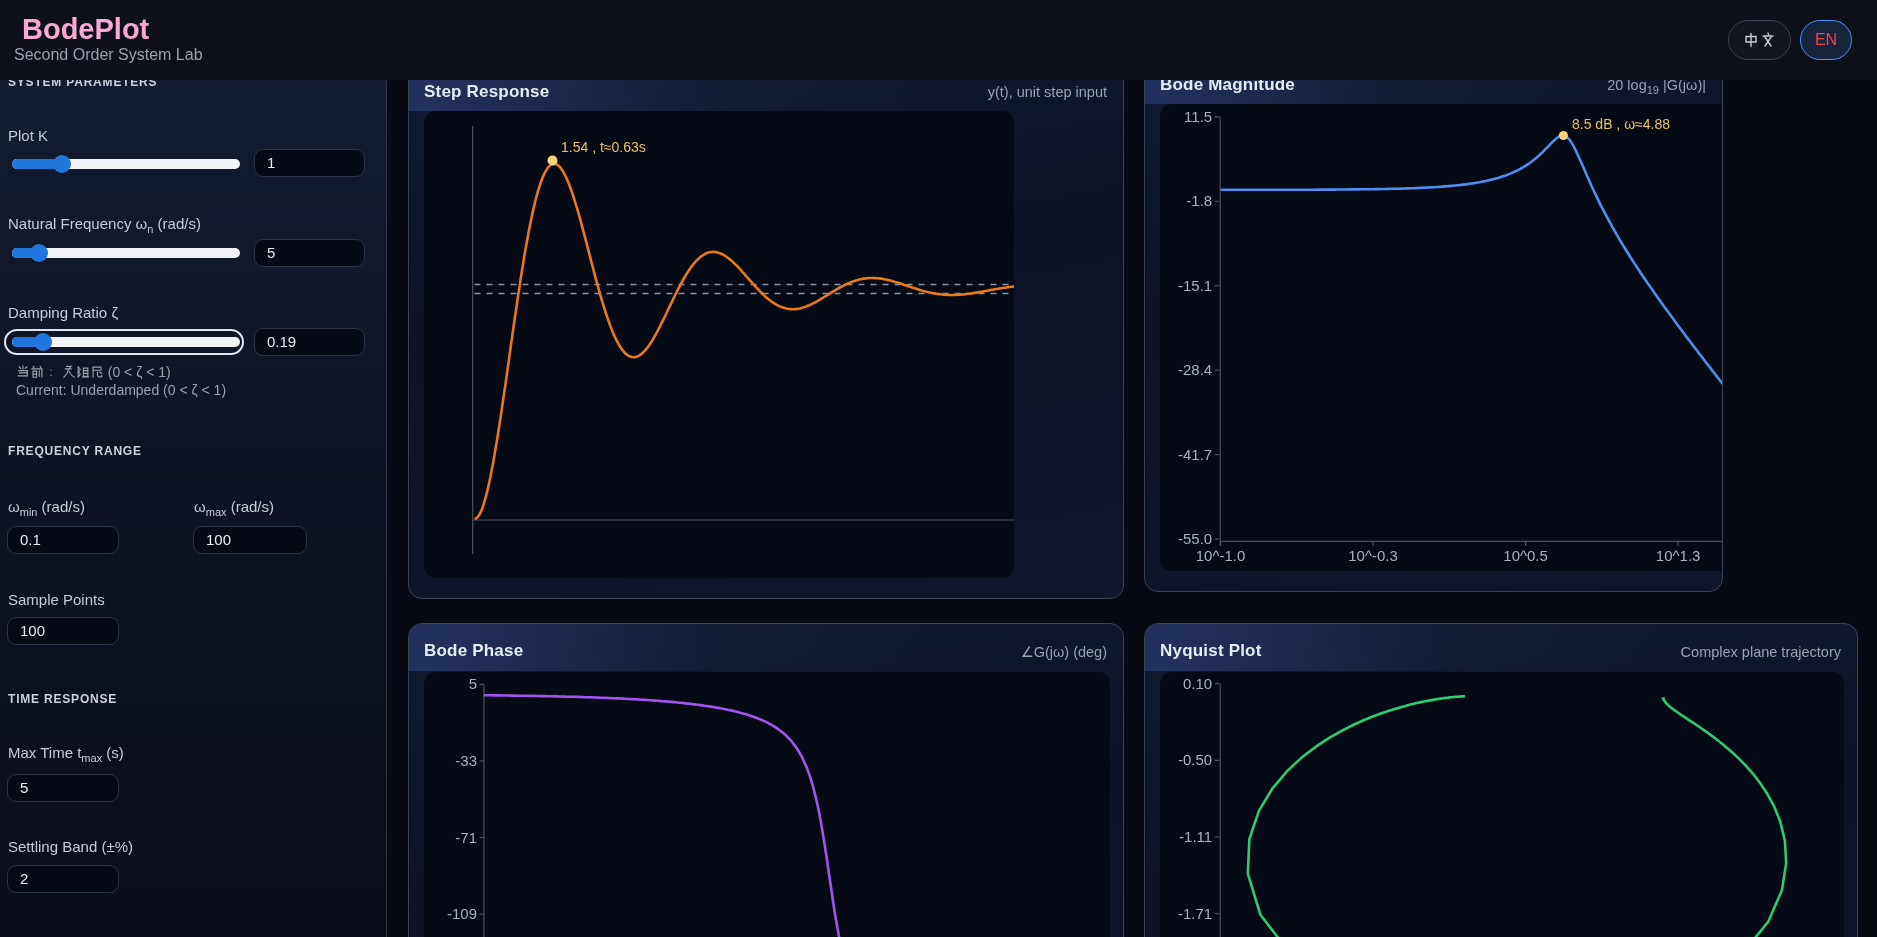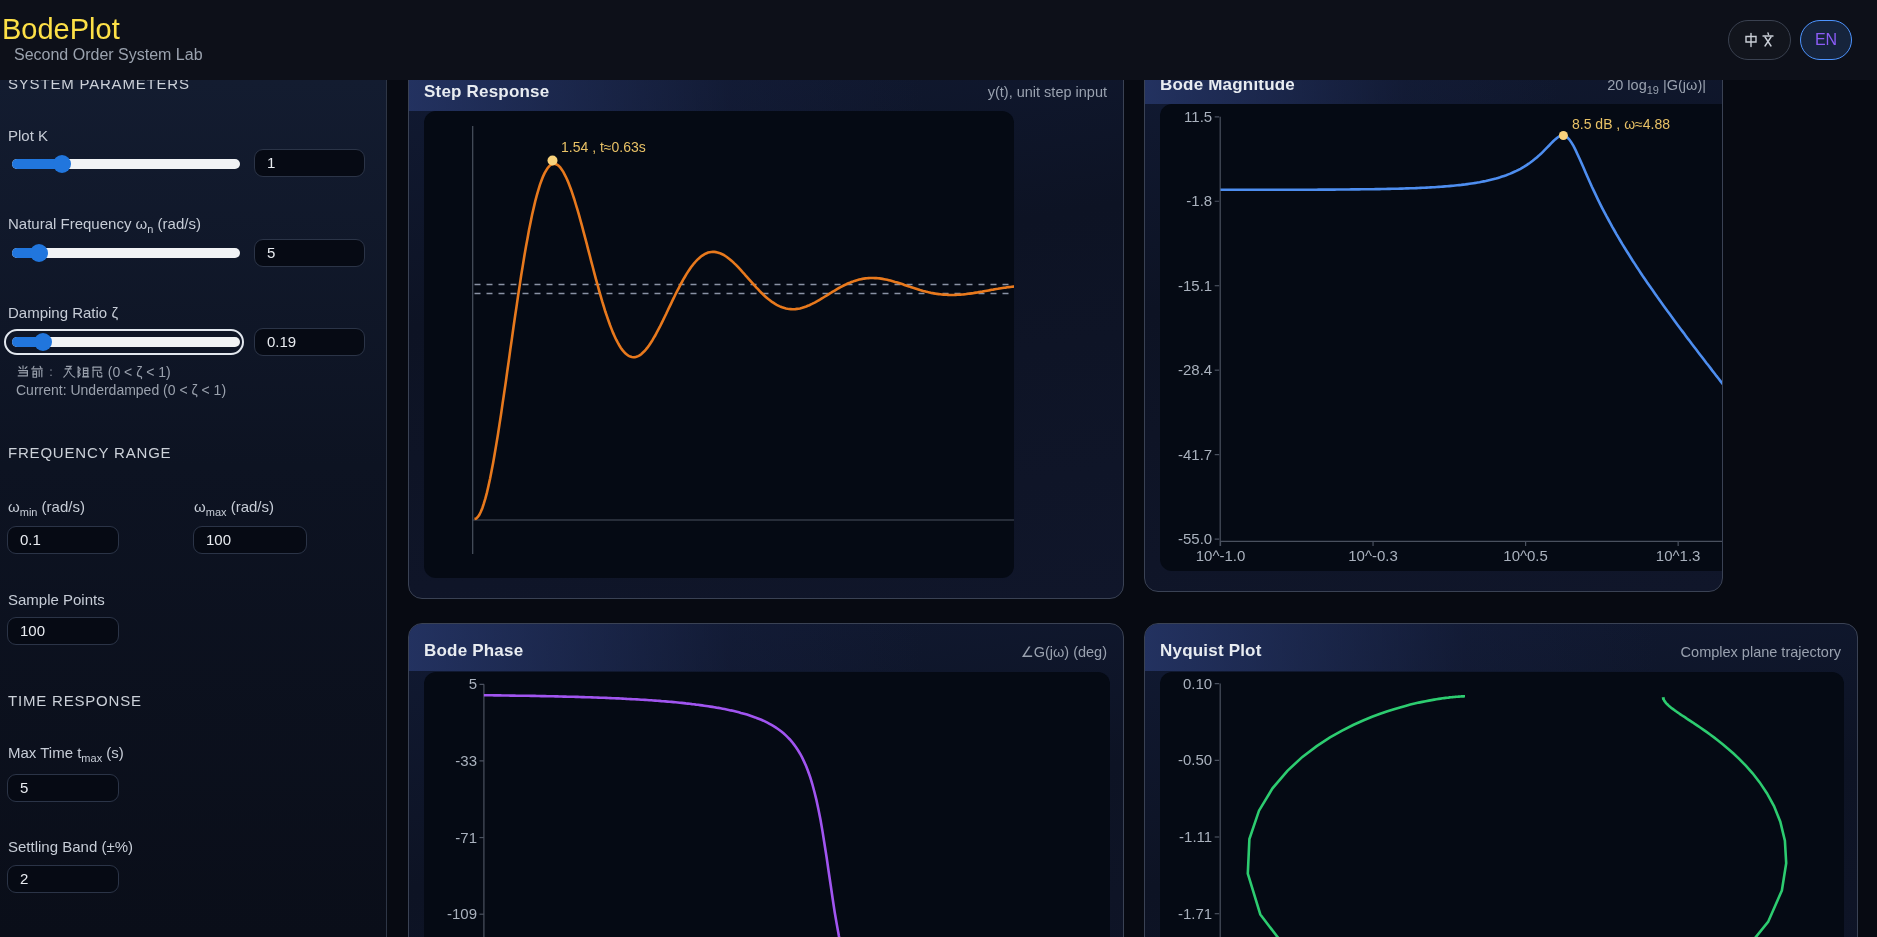--- a/index.html
+++ b/index.html
@@ -10,50 +10,50 @@
  background:linear-gradient(180deg,#131c30 0%,#0d1322 45%,#0a0e19 100%);
  border-right:1px solid #2e3646;z-index:5}
 .card{position:absolute;border:1px solid #3a4254;border-radius:14px;overflow:hidden;
  background:linear-gradient(170deg,#111a33 0%,#0d1324 40%,#10162a 100%);z-index:2}
 .band{position:absolute;left:0;top:0;right:0;height:47px;
  background:linear-gradient(90deg,rgba(38,54,104,.85) 0%,rgba(22,31,62,.42) 45%,rgba(10,14,26,0) 72%)}
 .ctitle{position:absolute;left:15px;font-weight:bold;font-size:17px;color:#e8ecf1;letter-spacing:.2px}
 .clabel{position:absolute;right:16px;font-size:14.5px;color:#99a1af}
 .plot{position:absolute;background:#050a14;border-radius:12px;overflow:hidden}
 .plot svg{position:absolute;left:0;top:0}
-h2.side{position:absolute;left:8px;font-size:15px;font-weight:normal;color:#ccd1d9;letter-spacing:.8px}
+h2.side{position:absolute;left:8px;font-size:12px;font-weight:bold;color:#ccd1d9;letter-spacing:.8px}
 .lbl{position:absolute;left:8px;font-size:15px;color:#c6ccd6}
 .inp{position:absolute;height:28px;border:1px solid #2b3447;border-radius:9px;background:#060a14;
  color:#e8ebf0;font-size:15px;line-height:26px;padding-left:12px}
 .track{position:absolute;left:12px;width:228px;height:10px;border-radius:5px;background:#f1f3f5}
 .fill{position:absolute;left:0;top:0;height:10px;border-radius:5px 0 0 5px;background:#2176dd}
 .thumb{position:absolute;width:18px;height:18px;border-radius:50%;background:#2176dd}
 .note{position:absolute;left:16px;font-size:14px;color:#9aa1ad}
 .btn{position:absolute;top:20px;height:40px;border-radius:20px;font-size:16px;
  display:flex;align-items:center;justify-content:center}
 sub{font-size:11px}
 </style></head><body>
 <div id="stage">
 
 <div id="header">
- <div class="abs" style="left:2px;top:13px;font-size:29px;font-weight:normal;color:#fde047">BodePlot</div>
+ <div class="abs" style="left:22px;top:13px;font-size:29px;font-weight:bold;color:#f9a8d4">BodePlot</div>
  <div class="abs" style="left:14px;top:46px;font-size:16px;color:#9aa2ae">Second Order System Lab</div>
  <div class="btn" style="left:1728px;width:63px;border:1px solid #3a4150;background:#12151d;color:#c9ced6;gap:1px">
         <svg width="16" height="16" viewBox="0 0 16 16" style="vertical-align:-2px" fill="none" stroke="#c9ced6" stroke-width="1.4" stroke-linecap="round">
           <path d="M3 4.5 H13 V10 H3 Z"></path>
           <path d="M8 1.5 V14.5"></path>
         </svg>
         <svg width="16" height="16" viewBox="0 0 16 16" style="vertical-align:-2px" fill="none" stroke="#c9ced6" stroke-width="1.4" stroke-linecap="round">
           <path d="M8 1 L8.5 2.5"></path>
           <path d="M3 4 H13"></path>
           <path d="M5 5 L11 14"></path>
           <path d="M11 5 L5 14"></path>
         </svg>
       </div>
- <div class="btn" style="left:1800px;width:52px;border:1.5px solid #4d94ff;background:#16243c;color:#8b5cf6">EN</div>
+ <div class="btn" style="left:1800px;width:52px;border:1.5px solid #4d94ff;background:#16243c;color:#ef4444">EN</div>
 </div>
 <div id="sidebar">
       <h2 class="side" style="top:-4.5px">SYSTEM PARAMETERS</h2>
       <div class="lbl" style="top:47.5px">Plot K</div>
       <div class="track" style="top:79.5px"></div>
       <div class="fill" style="left:12px;top:79.5px;width:50px"></div>
       <div class="thumb" style="left:53px;top:75.5px"></div>
       <div class="inp" style="left:254px;top:69.5px;width:111px">1</div>
       <div class="lbl" style="top:135.5px">Natural Frequency ω<sub>n</sub> (rad/s)</div>
       <div class="track" style="top:168px"></div>

